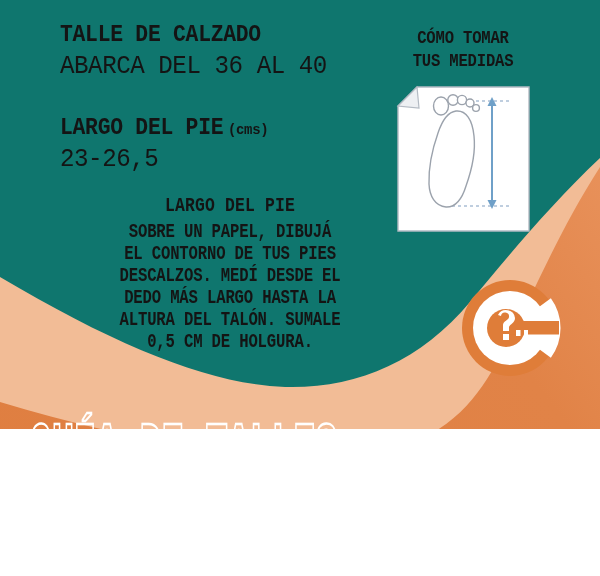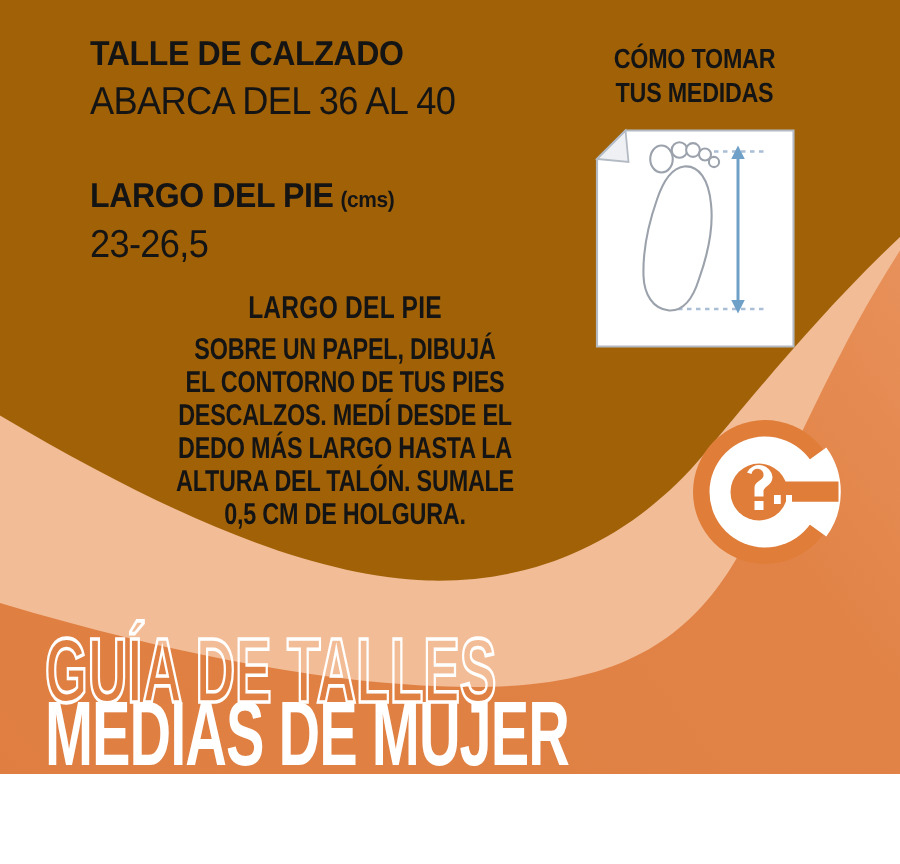--- a/index.html
+++ b/index.html
@@ -1,19 +1,19 @@
 <!DOCTYPE html>
 <html><head>
 <meta charset="utf-8">
 <style>
   html,body{margin:0;padding:0;background:#fff;}
   #stage{
-    position:relative;width:600px;height:516px;overflow:hidden;
-    background:#a16207;
-    font-family:Liberation Sans, sans-serif;
+    position:relative;width:600px;height:429px;overflow:hidden;
+    background:#0f766e;
+    font-family:Liberation Mono, monospace;
     color:#141414;
   }
   #bg-svg{position:absolute;left:0;top:0;width:600px;height:576px;}
   .abs{position:absolute;}
 
   
   #size-block{left:60px;top:22px;transform:scaleX(.93);transform-origin:left top;white-space:nowrap;}
   .h-bold{font-weight:700;font-size:23px;letter-spacing:-.3px;}
   .h-reg{font-weight:400;font-size:26px;letter-spacing:-.5px;margin-top:3px;}
   #largo-label-row{margin-top:34px;}

